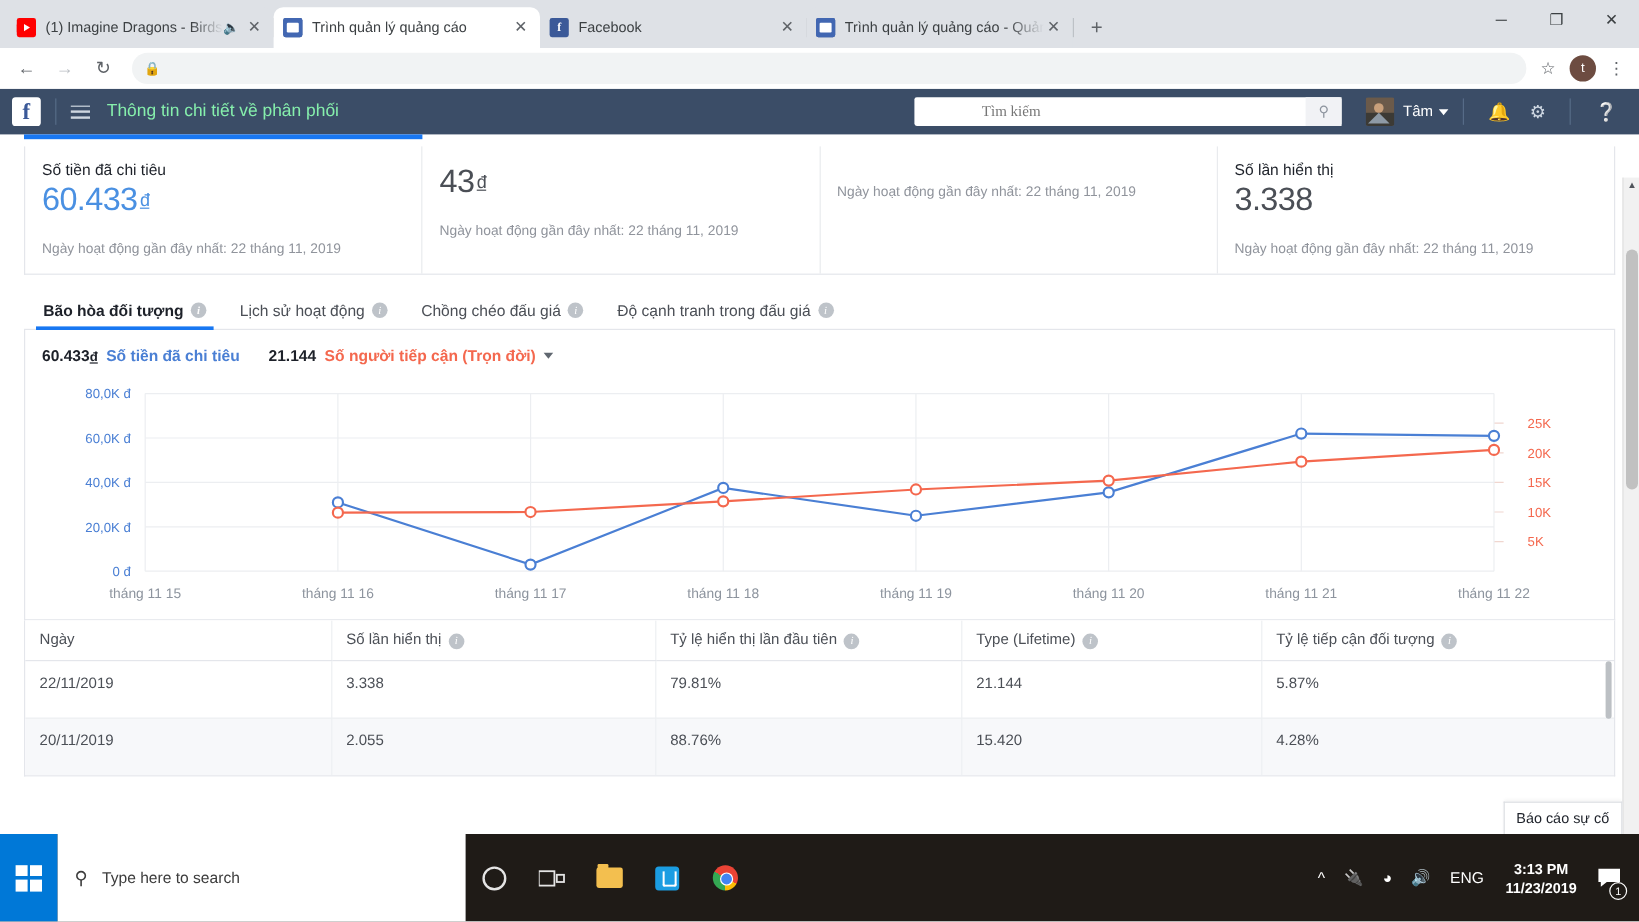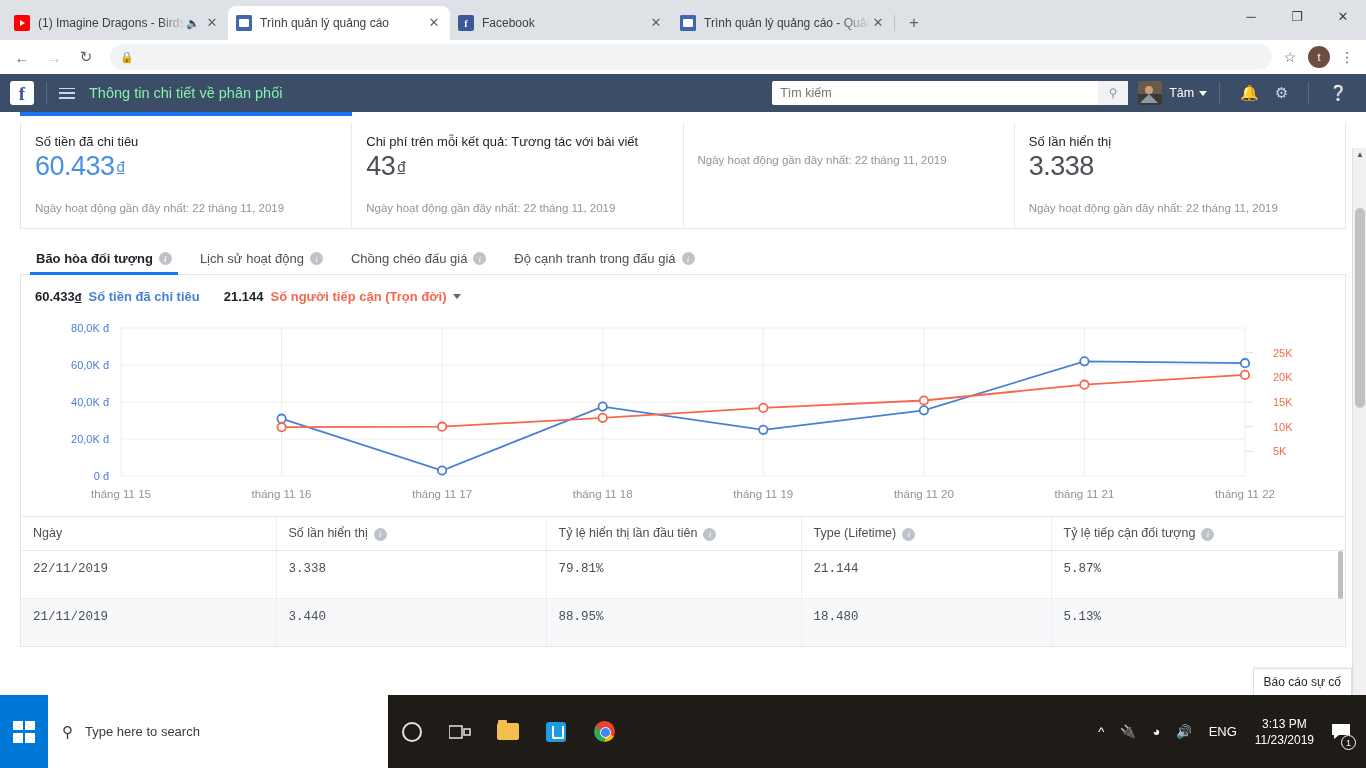--- a/index.html
+++ b/index.html
@@ -61,24 +61,24 @@
   .fblogo { width:24px; height:24px; background:#fff; color:#3b5998; border-radius:3px;
             font-family:"Liberation Serif", serif; font-weight:bold; font-size:19px;
             display:flex; align-items:center; justify-content:center; line-height:1; }
   .vsep { width:1px; height:22px; background:#566b87; margin:0 12px; }
   .hamb { width:16px; display:flex; flex-direction:column; justify-content:space-between; height:11px; }
   .hamb i { display:block; height:1.5px; background:#ced6e0; }
   .fbtitle { color:#86efac; font-size:14.5px; margin-left:14px; }
   .searchwrap { margin-left:auto; width:356px; height:24px; background:#fff; display:flex;
                 align-items:center; border-radius:2px; }
   .searchwrap input { flex:1 1 auto; border:0; outline:none; font-size:12.5px; color:#1d2129;
-                      padding:0 8px; background:transparent; font-family:Liberation Sans, sans-serif; }
+                      padding:0 8px; background:transparent; font-family:Liberation Serif, serif;margin-left:48px; }
   .searchbtn { width:30px; height:24px; background:#f1f2f5; display:flex; align-items:center;
                justify-content:center; color:#8d949e; font-size:12px; }
-  .acct { display:flex; align-items:center; margin-left:10px; }
+  .acct { display:flex; align-items:center; margin-left:20px; }
   .acct .pic { width:24px; height:24px; border-radius:2px; overflow:hidden; }
   .acct .nm { color:#fff; font-size:12.5px; margin:0 5px 0 7px; }
   .caret { width:0;height:0;border-left:4px solid transparent;border-right:4px solid transparent;
            border-top:5px solid #ffffff; }
   .hicon { color:#cfd8e3; font-size:15px; margin:0 8px; }
 
   
   .content { padding:0 20px; }
   .cards { display:flex; border:1px solid #e4e6eb; border-top:0; background:#fff; margin-top:10px; }
   .card { flex:1 1 0; padding:12px 14px 14px 14px; border-right:1px solid #e9ebee; position:relative; }
@@ -117,21 +117,21 @@
   .plotwrap svg { display:block; }
 
   
   .tablebox { border:1px solid #e4e6eb; border-top:0; background:#fff; position:relative;
               overflow:hidden; height:130px; }
   table { width:100%; border-collapse:collapse; table-layout:fixed; }
   th { text-align:left; font-size:12.5px; font-weight:normal; color:#4b4f56; padding:9px 12px;
        border-bottom:1px solid #e4e6eb; border-right:1px solid #edeff2; background:#fff; }
   th:last-child { border-right:0; }
   td { font-size:12.5px; color:#4b4f56; padding:11px 12px; border-bottom:1px solid #edeff2;
-       border-right:1px solid #edeff2; height:48px; vertical-align:top;font-family:Liberation Mono, monospace; }
+       border-right:1px solid #edeff2; height:48px; vertical-align:top; }
   td:last-child { border-right:0; }
   tbody tr:nth-child(2) td { background:#f7f8fa; }
   .tblscroll { position:absolute; right:2px; top:34px; width:5px; height:48px; background:#bcc0c4;
                border-radius:3px; }
 
   
   .pagesb { position:absolute; right:0; top:74px; width:14px; height:621px; background:#f1f1f1;
             border-left:1px solid #e0e0e0; }
   .pagesb .thumb { position:absolute; left:2px; top:60px; width:10px; height:200px;
                    background:#c1c1c1; border-radius:5px; }
@@ -154,21 +154,21 @@
   .winlogo i { background:#fff; display:block; }
   .tbsearch { width:340px; height:73px; background:#ffffff; display:flex; align-items:center;
               padding:0 14px; }
   .tbsearch .mag { font-size:15px; color:#3c3c3c; margin-right:12px; }
   .tbsearch span.ph { font-size:13px; color:#3c3c3c; }
   .tbicons { display:flex; align-items:center; height:73px; }
   .tbicon { width:48px; height:73px; display:flex; align-items:center; justify-content:center;
             position:relative; }
   .tray { margin-left:auto; display:flex; align-items:center; height:73px; padding-right:8px; }
   .tray .ti { color:#fff; font-size:13px; margin:0 8px; }
-  .clock { color:#fff; font-size:12px; text-align:center; line-height:16px; margin:0 10px; }
+  .clock { color:#fff; font-size:12px; text-align:center; line-height:16px; margin:0 10px;font-weight:bold; }
   .notif { width:34px; height:73px; display:flex; align-items:center; justify-content:center;
            position:relative; }
   .notif .badge { position:absolute; right:2px; bottom:18px; width:15px; height:15px;
                   border-radius:50%; background:#1f1b17; border:1.5px solid #fff; color:#fff;
                   font-size:9px; display:flex; align-items:center; justify-content:center; }
 
   .cortana { width:20px; height:20px; border-radius:50%; border:2px solid #e4e4e4; }
   .taskview { width:22px; height:16px; position:relative; }
   .folder { width:22px; height:17px; background:#f3bf4f; border-radius:2px; position:relative; }
   .folder::before { content:""; position:absolute; top:-3px; left:1px; width:9px; height:4px;
@@ -288,21 +288,20 @@
 
       <div class="content">
 
         <div class="cards">
           <div class="card sel">
             <div class="lbl">Số tiền đã chi tiêu</div>
             <div class="val"><span>60.433</span><u>đ</u></div>
             <div class="sub">Ngày hoạt động gần đây nhất: 22 tháng 11, 2019</div>
           </div>
           <div class="card">
-            <div class="lbl">Chi phí trên mỗi kết quả: Tương tác với bài viết</div>
             <div class="val"><span>43</span><u>đ</u></div>
             <div class="sub">Ngày hoạt động gần đây nhất: 22 tháng 11, 2019</div>
           </div>
           <div class="card">
             <div class="sub">Ngày hoạt động gần đây nhất: 22 tháng 11, 2019</div>
           </div>
           <div class="card">
             <div class="lbl">Số lần hiển thị</div>
             <div class="val"><span>3.338</span></div>
             <div class="sub">Ngày hoạt động gần đây nhất: 22 tháng 11, 2019</div>
@@ -418,27 +417,20 @@
             </thead>
             <tbody>
               <tr>
                 <td>22/11/2019</td>
                 <td>3.338</td>
                 <td>79.81%</td>
                 <td>21.144</td>
                 <td>5.87%</td>
               </tr>
               <tr>
-                <td>21/11/2019</td>
-                <td>3.440</td>
-                <td>88.95%</td>
-                <td>18.480</td>
-                <td>5.13%</td>
-              </tr>
-              <tr>
                 <td>20/11/2019</td>
                 <td>2.055</td>
                 <td>88.76%</td>
                 <td>15.420</td>
                 <td>4.28%</td>
               </tr>
             </tbody>
           </table>
           <div class="tblscroll"></div>
         </div>

